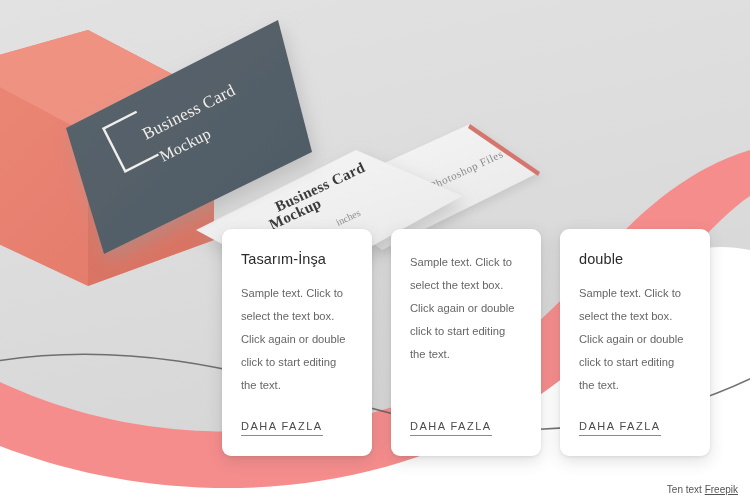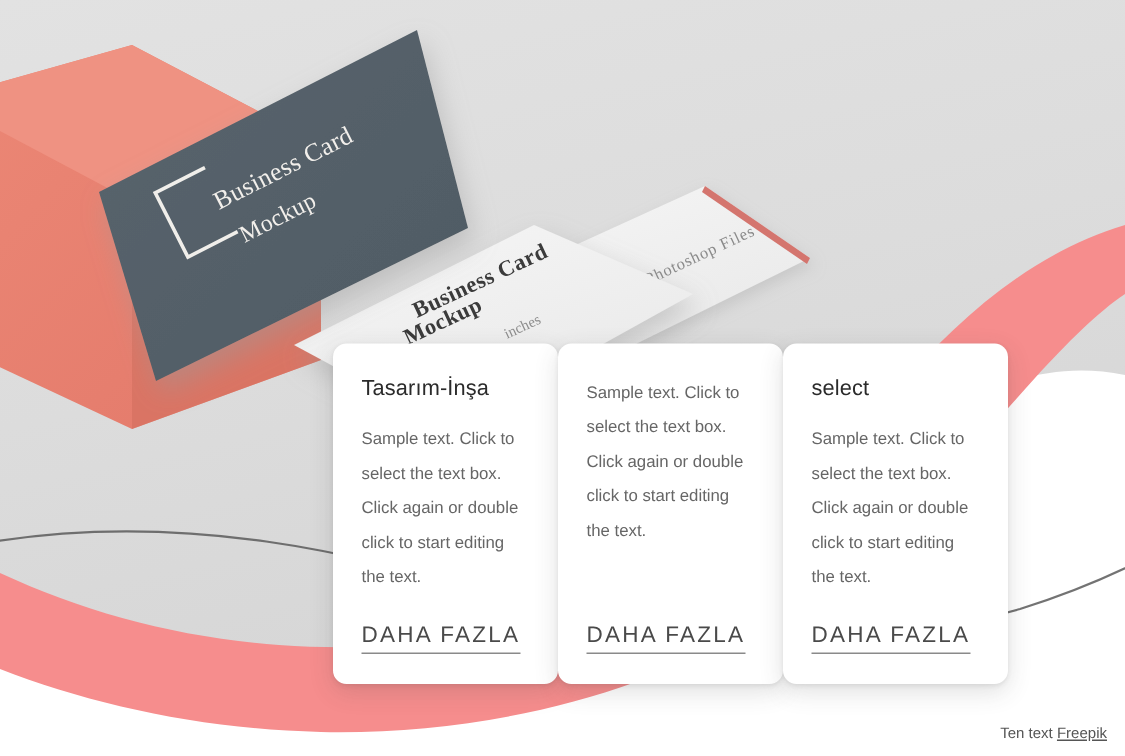--- a/index.html
+++ b/index.html
@@ -27,20 +27,21 @@
   }
 
   
   #cards-row {
     position: absolute;
     left: 222px;
     top: 229px;
     width: 488px;
     height: 227px;
     display: flex;
+    gap: 19px;
     z-index: 5;
   }
   .feature-card {
     width: 150px;
     background: #ffffff;
     border-radius: 9px;
     box-shadow: 0 5px 16px rgba(60,60,60,0.16), 0 1px 3px rgba(60,60,60,0.10);
     padding: 22px 19px 20px 19px;
     box-sizing: border-box;
     display: flex;
@@ -56,21 +57,21 @@
   }
   .card-body {
     font-size: 11.2px;
     line-height: 2.05;
     color: #666666;
     margin: 0;
     flex: 1 1 auto;
   }
   .card-link {
     display: inline-block;
-    font-size: 15px;
+    font-size: 11px;
     letter-spacing: 1.5px;
     color: #4a4a4a;
     text-decoration: none;
     border-bottom: 1px solid #8a8a8a;
     padding-bottom: 3px;
     margin-top: 14px;
     align-self: flex-start;
     text-transform: uppercase;
   }
 
@@ -182,21 +183,21 @@
       <p class="card-body">Sample text. Click to select the text box. Click again or double click to start editing the text.</p>
       <a class="card-link" href="#">DAHA FAZLA</a>
     </div>
 
     <div class="feature-card">
       <p class="card-body">Sample text. Click to select the text box. Click again or double click to start editing the text.</p>
       <a class="card-link" href="#">DAHA FAZLA</a>
     </div>
 
     <div class="feature-card">
-      <h3 class="card-title">select</h3>
+      <h3 class="card-title">double</h3>
       <p class="card-body">Sample text. Click to select the text box. Click again or double click to start editing the text.</p>
       <a class="card-link" href="#">DAHA FAZLA</a>
     </div>
 
   </div>
 
   <div id="attribution"><span>Ten text </span><a href="#">Freepik</a></div>
 
 </div>
 

